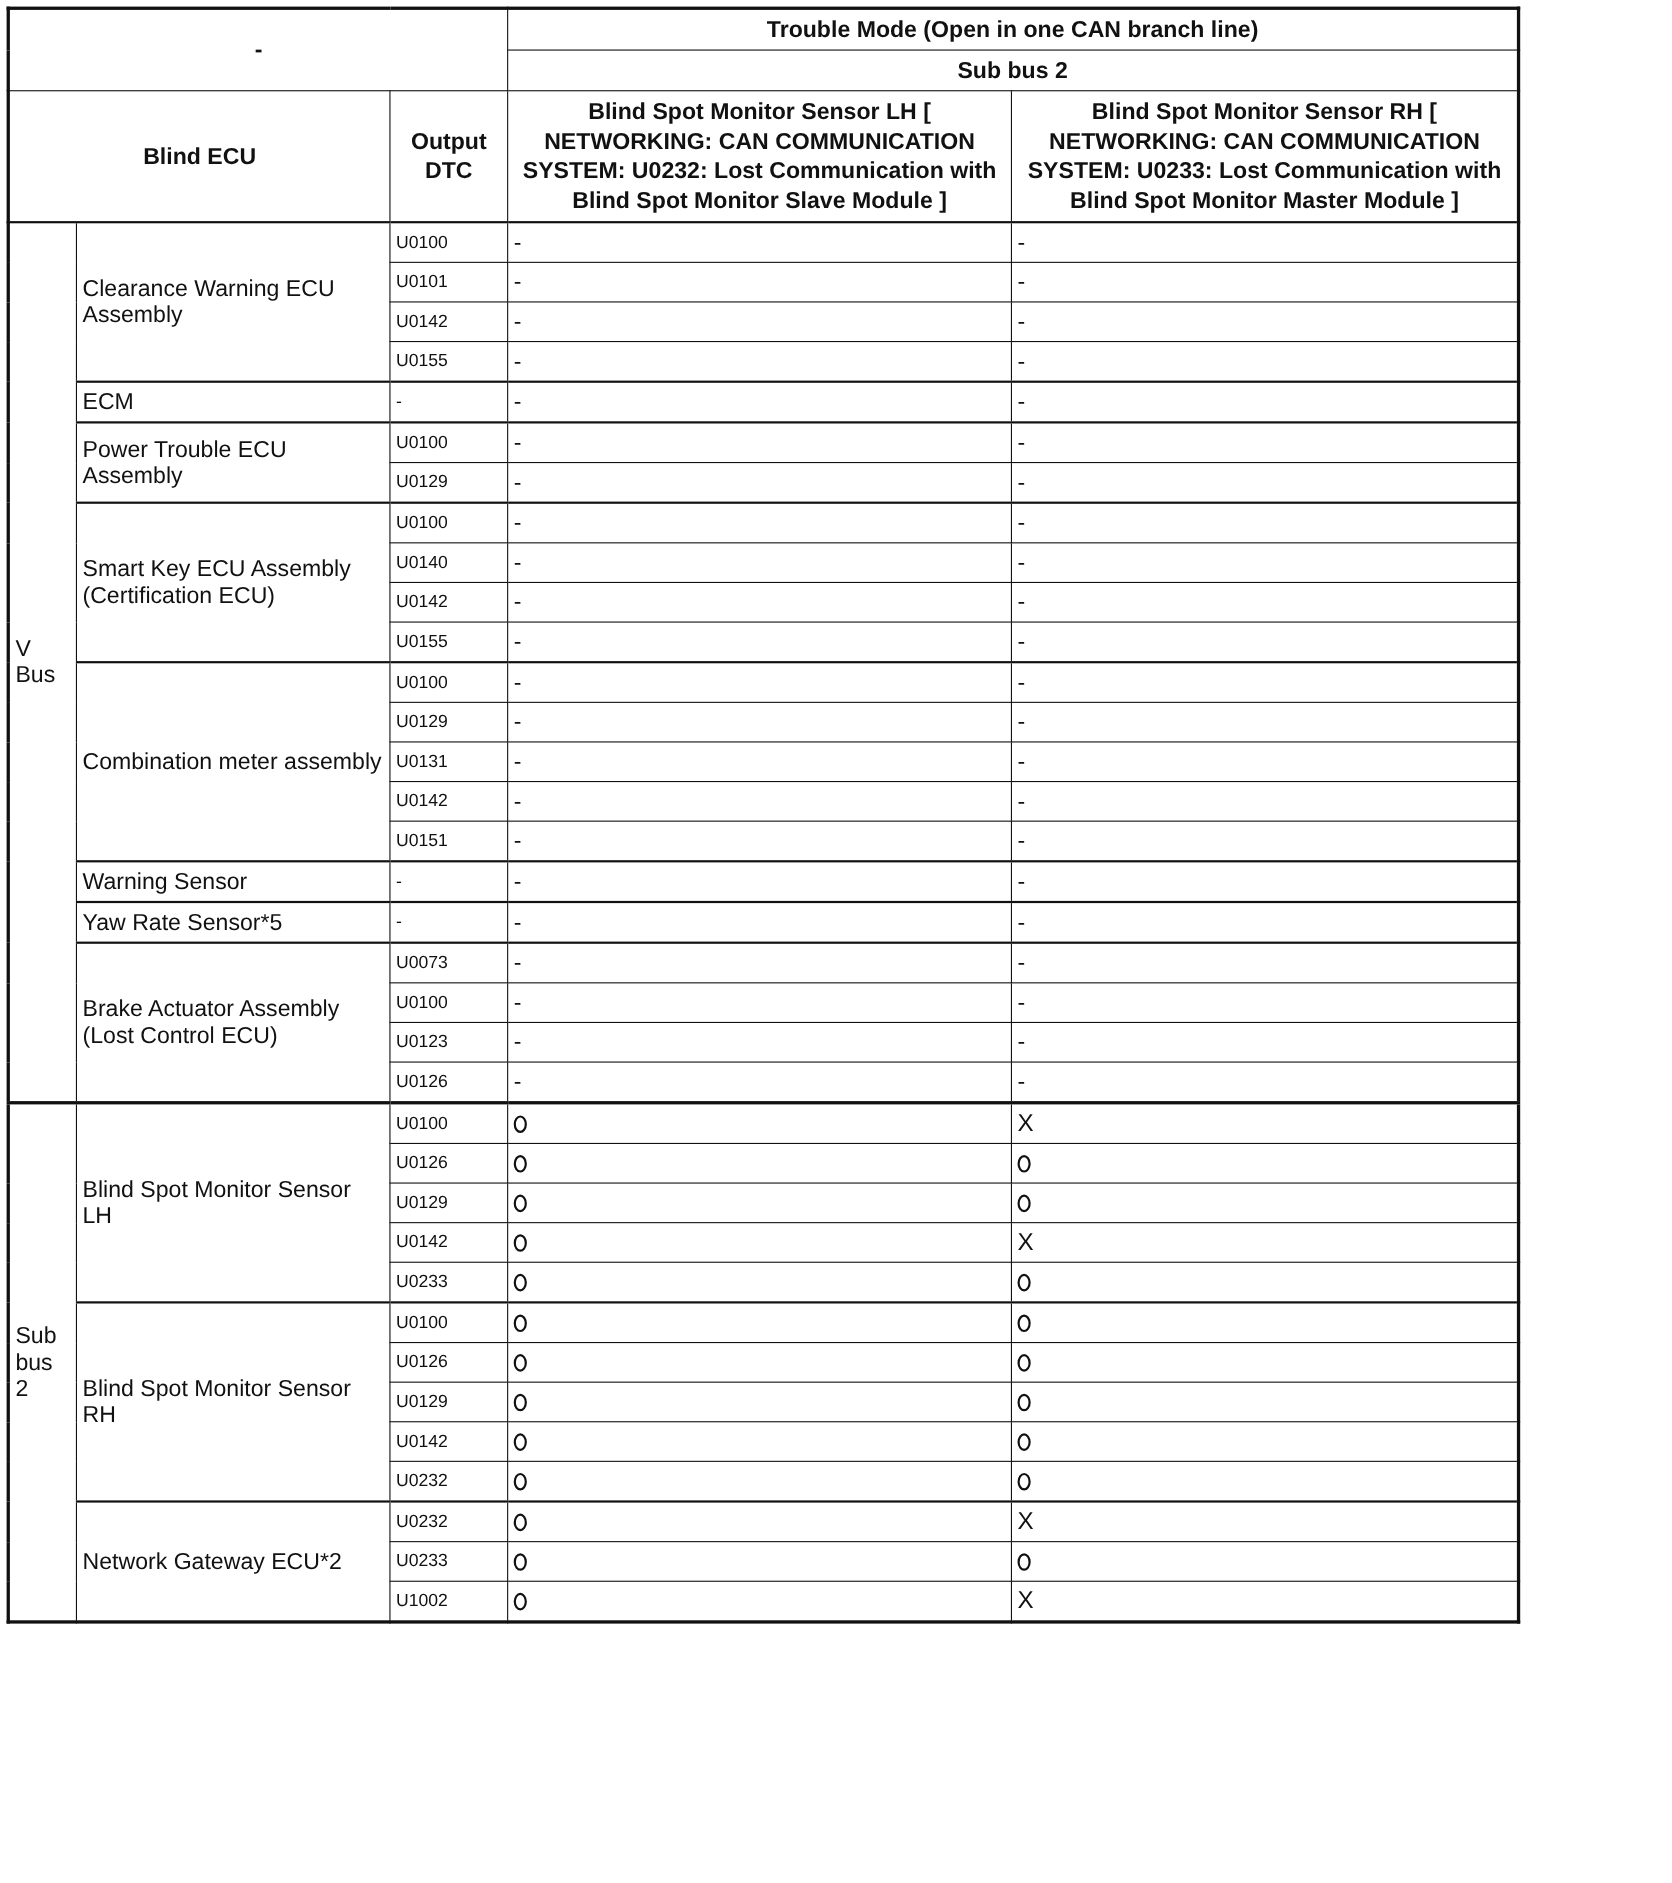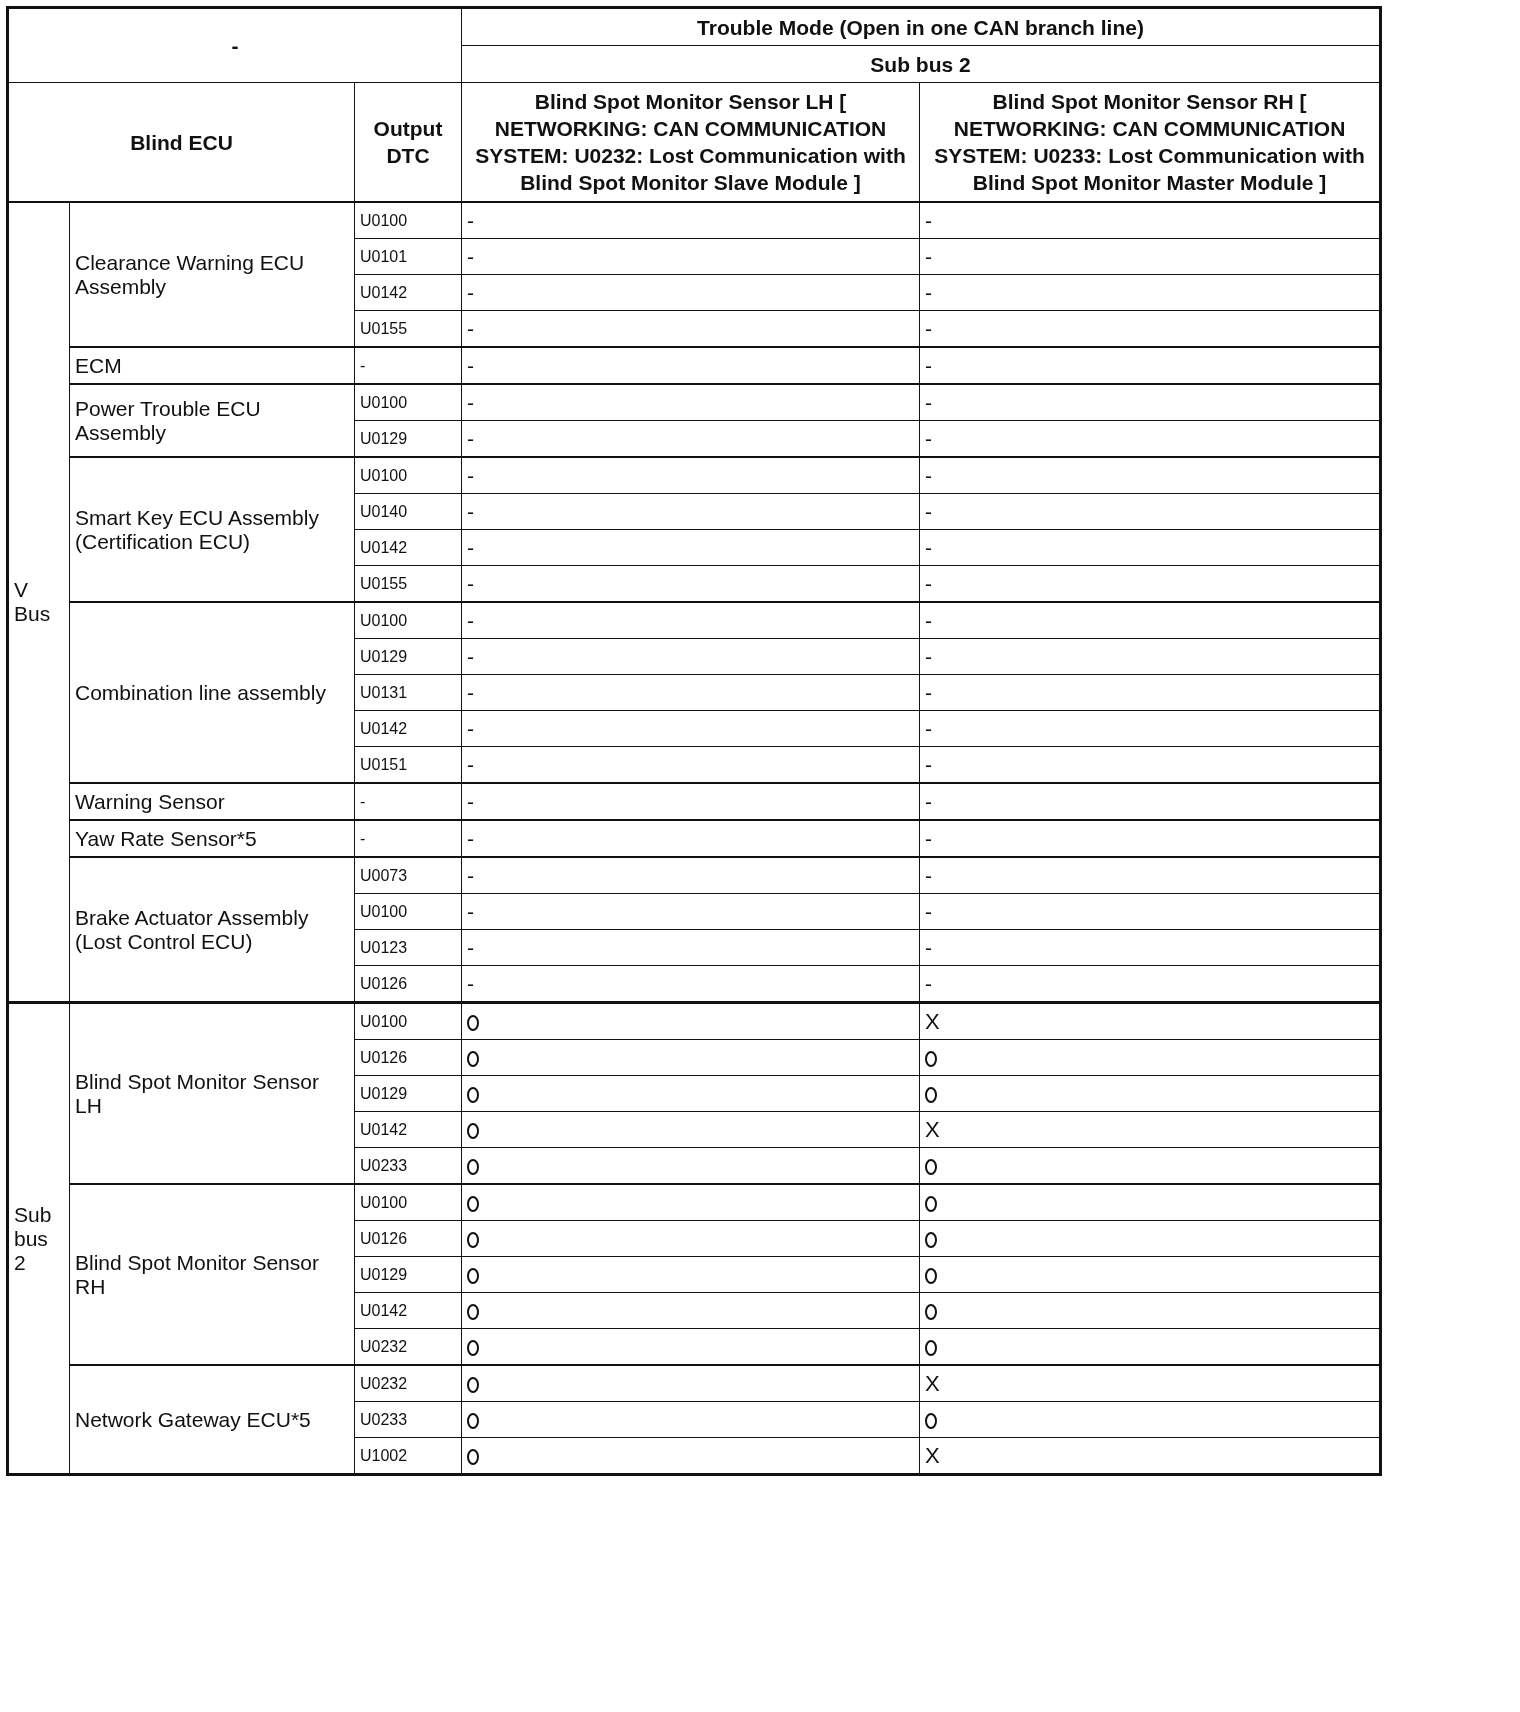--- a/index.html
+++ b/index.html
@@ -113,21 +113,21 @@
         <td class="dtc-code">U0142</td>
         <td class="val">-</td>
         <td class="val">-</td>
       </tr>
       <tr class="r">
         <td class="dtc-code">U0155</td>
         <td class="val">-</td>
         <td class="val">-</td>
       </tr>
       <tr class="r group-start">
-        <td class="ecu" rowspan="5">Combination line assembly</td>
+        <td class="ecu" rowspan="5">Combination meter assembly</td>
         <td class="dtc-code">U0100</td>
         <td class="val">-</td>
         <td class="val">-</td>
       </tr>
       <tr class="r">
         <td class="dtc-code">U0129</td>
         <td class="val">-</td>
         <td class="val">-</td>
       </tr>
       <tr class="r">
@@ -225,21 +225,21 @@
         <td class="dtc-code">U0142</td>
         <td class="val"><span class="circle-mark" title="O"></span></td>
         <td class="val"><span class="circle-mark" title="O"></span></td>
       </tr>
       <tr class="r">
         <td class="dtc-code">U0232</td>
         <td class="val"><span class="circle-mark" title="O"></span></td>
         <td class="val"><span class="circle-mark" title="O"></span></td>
       </tr>
       <tr class="r group-start">
-        <td class="ecu" rowspan="3">Network Gateway ECU*5</td>
+        <td class="ecu" rowspan="3">Network Gateway ECU*2</td>
         <td class="dtc-code">U0232</td>
         <td class="val"><span class="circle-mark" title="O"></span></td>
         <td class="val"><span class="x-mark">X</span></td>
       </tr>
       <tr class="r">
         <td class="dtc-code">U0233</td>
         <td class="val"><span class="circle-mark" title="O"></span></td>
         <td class="val"><span class="circle-mark" title="O"></span></td>
       </tr>
       <tr class="r">

